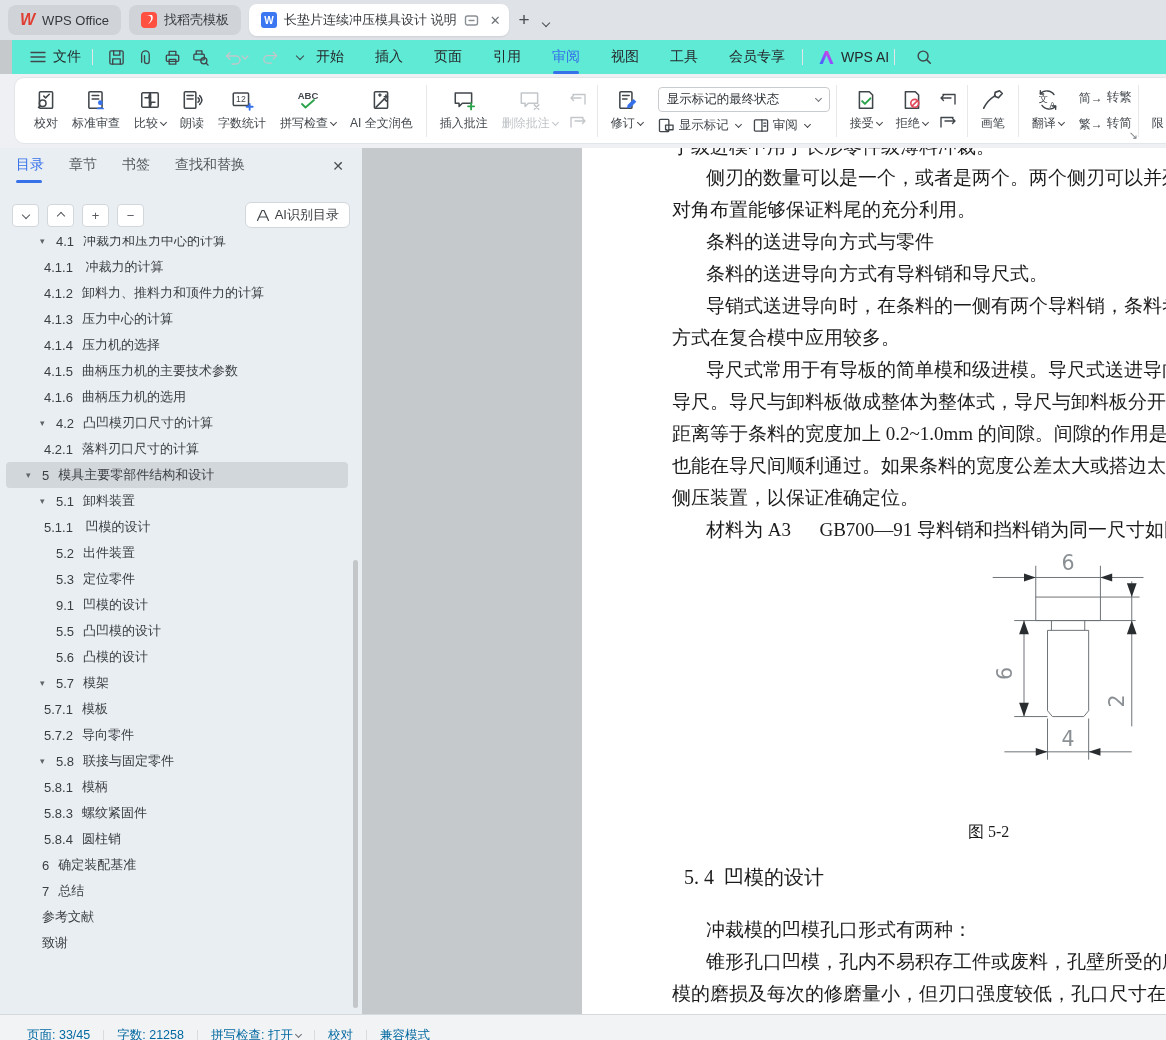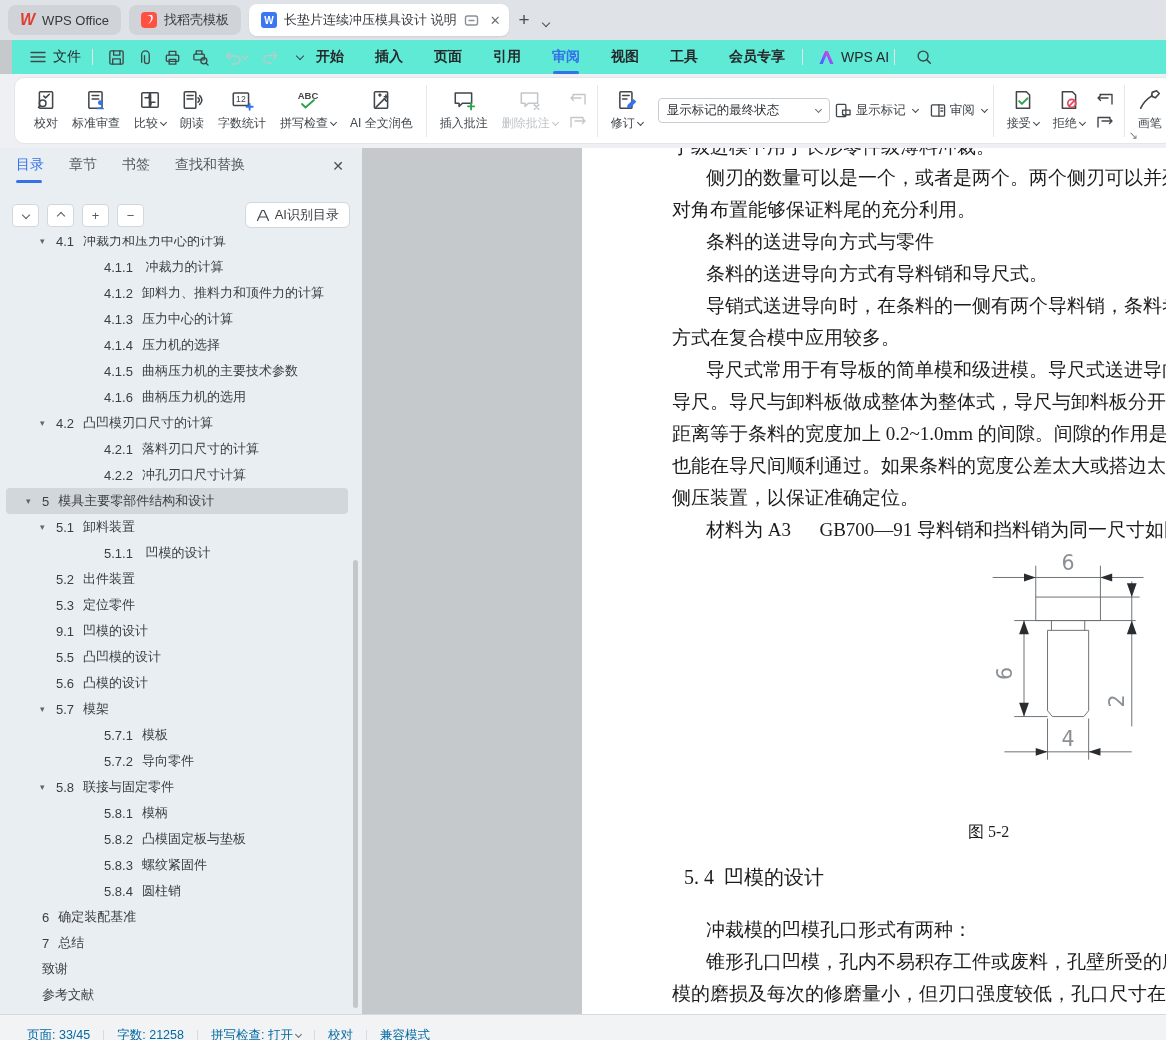--- a/index.html
+++ b/index.html
@@ -15,34 +15,34 @@
   .wdoc-ic { width:16px; height:16px; border-radius:3px; background:#3b77f0; color:#fff; font-size:10px; font-weight:bold; display:flex; align-items:center; justify-content:center; }
   .tbtn { color:#4a4e52; font-size:15px; margin-left:10px; }
   .chev { display:inline-block; width:5px; height:5px; border-right:1.3px solid currentColor; border-bottom:1.3px solid currentColor; transform:rotate(45deg); margin-left:3px; margin-top:-2px; flex:none; }
 
   
   .menubar { position:absolute; left:12px; top:40px; width:1166px; height:34px; background:#5eead4; }
   .mfile { position:absolute; left:18px; top:0; height:34px; display:flex; align-items:center; gap:7px; font-size:14px; color:#26292c; }
   .mdiv { position:absolute; top:9px; width:1px; height:16px; background:#e3e5e8; }
   .mico { position:absolute; top:5px; width:24px; height:24px; display:flex; align-items:center; justify-content:center; border-radius:4px; }
   .mtabs { position:absolute; left:304px; top:0; height:34px; display:flex; gap:31px; align-items:center; font-size:14px; color:#26292c; }
-  .mtab { position:relative; height:34px; display:flex; align-items:center; cursor:default;font-weight:bold; }
+  .mtab { position:relative; height:34px; display:flex; align-items:center; cursor:default; }
   .mtab.active { color:#3671e9; }
   .mtab.active::after { content:""; position:absolute; left:50%; transform:translateX(-50%); bottom:0; width:26px; height:3px; border-radius:2px; background:#3671e9; }
   .wpsai { position:absolute; left:806px; top:0; height:34px; display:flex; align-items:center; gap:6px; font-size:14px; color:#26292c; }
 
   
   .ribbon { position:absolute; left:0; top:74px; width:1166px; height:74px; background:#eef0f3; }
   .rcard { position:absolute; left:14px; top:3px; width:1160px; height:67px; background:#fff; border:1px solid #e3e6e9; border-radius:10px; display:flex; align-items:center; padding-left:12px; overflow:hidden; }
   .rb { display:flex; flex-direction:column; align-items:center; justify-content:center; gap:4px; height:58px; padding:0 7px; border-radius:6px; flex:none; }
   .rb .lab { font-size:12px; color:#41464b; display:flex; align-items:center; white-space:nowrap; }
   .rb.dis .lab { color:#bfc3c7; }
   .rdiv { width:1px; height:52px; background:#e6e8ea; margin:0 6px; flex:none; }
   .mini-col { display:flex; flex-direction:column; gap:8px; margin:0 4px; flex:none; }
-  .revcol { display:flex; flex-direction:row; gap:5px; margin-left:8px; flex:none; }
+  .revcol { display:flex; flex-direction:column; gap:5px; margin-left:8px; flex:none; }
   .dd { width:172px; height:25px; border:1px solid #c8ccd0; border-radius:4px; display:flex; align-items:center; padding:0 8px; font-size:12.5px; color:#2f3337; background:#fff; }
   .dd .chev { margin-left:auto; color:#6a6f74; }
   .srow { display:flex; gap:12px; align-items:center; }
   .sbtn { display:flex; align-items:center; gap:4px; font-size:12.5px; color:#41464b; }
   .hanzi-ic { font-size:12px; color:#41464b; line-height:1; }
   .expand-corner { position:absolute; right:28px; bottom:6px; font-size:11px; color:#7a7f84; }
 
   
   .main { position:absolute; left:0; top:148px; width:936px; height:866px; }
   .sidebar { position:absolute; left:0; top:0; width:362px; height:866px; background:#e9eef2; }
@@ -52,21 +52,21 @@
   .stab.active::after { content:""; position:absolute; left:0; bottom:0; width:26px; height:3px; border-radius:2px; background:#3671e9; }
   .sclose { position:absolute; right:18px; top:10px; font-size:14px; color:#4a4e52; }
   .sbtns { position:absolute; left:12px; top:56px; display:flex; gap:8px; }
   .sqbtn { width:27px; height:23px; background:#fff; border:1px solid #d3d7db; border-radius:4px; display:flex; align-items:center; justify-content:center; color:#55595d; font-size:13px; }
   .sqbtn .chev { margin:0 0 2px 0; width:6px; height:6px; }
   .chev-up { transform:rotate(-135deg) !important; margin-top:3px !important; }
   .aibtn { position:absolute; right:12px; top:54px; height:26px; border:1px solid #d3d7db; border-radius:6px; background:#fff; display:flex; align-items:center; gap:5px; padding:0 10px; font-size:13px; color:#3b3e42; }
   .toclist { position:absolute; left:0; top:88px; width:362px; height:778px; overflow:hidden; }
   .toc-inner { margin-top:-8px; }
   .toc-row { height:26px; display:flex; align-items:center; font-size:13px; color:#3b3e42; white-space:pre; }
-  .toc-row.lvl1 { padding-left:26px; } .toc-row.lvl2 { padding-left:40px; } .toc-row.lvl3 { padding-left:88px; }
+  .toc-row.lvl1 { padding-left:26px; } .toc-row.lvl2 { padding-left:40px; } .toc-row.lvl3 { padding-left:28px; }
   .toc-row.sel { background:#d2d7db; border-radius:4px; margin:0 14px 0 6px; }
   .toc-row.sel.lvl1 { padding-left:20px; }
   .tarr { width:16px; font-size:9px; color:#5f6468; flex:none; }
   .tarr.hide { visibility:hidden; }
   .tnum { margin-right:9px; }
   .sscroll { position:absolute; right:4px; top:412px; width:5px; height:448px; border-radius:3px; background:#c3c7ca; }
 
   .docarea { position:absolute; left:362px; top:0; width:804px; height:866px; background:#c6c9cc; }
   .page { position:absolute; left:220px; top:0; width:830px; height:866px; background:#fff; overflow:hidden; padding:0 0 0 90px; font-family:"Liberation Serif",serif; color:#1c1c1c; }
   .dline { line-height:32px; font-size:19px; white-space:pre; }
@@ -509,41 +509,39 @@
         <div class="toc-inner" id="toc-inner">
           <div class="toc-row lvl2"><span class="tarr">▾</span><span class="tnum">4.1</span><span class="tlbl">冲裁力和压力中心的计算</span></div>
           <div class="toc-row lvl3"><span class="tarr hide">▾</span><span class="tnum">4.1.1</span><span class="tlbl"> 冲裁力的计算</span></div>
           <div class="toc-row lvl3"><span class="tarr hide">▾</span><span class="tnum">4.1.2</span><span class="tlbl">卸料力、推料力和顶件力的计算</span></div>
           <div class="toc-row lvl3"><span class="tarr hide">▾</span><span class="tnum">4.1.3</span><span class="tlbl">压力中心的计算</span></div>
           <div class="toc-row lvl3"><span class="tarr hide">▾</span><span class="tnum">4.1.4</span><span class="tlbl">压力机的选择</span></div>
           <div class="toc-row lvl3"><span class="tarr hide">▾</span><span class="tnum">4.1.5</span><span class="tlbl">曲柄压力机的主要技术参数</span></div>
           <div class="toc-row lvl3"><span class="tarr hide">▾</span><span class="tnum">4.1.6</span><span class="tlbl">曲柄压力机的选用</span></div>
           <div class="toc-row lvl2"><span class="tarr">▾</span><span class="tnum">4.2</span><span class="tlbl">凸凹模刃口尺寸的计算</span></div>
           <div class="toc-row lvl3"><span class="tarr hide">▾</span><span class="tnum">4.2.1</span><span class="tlbl">落料刃口尺寸的计算</span></div>
-          <div class="toc-row lvl3"><span class="tarr hide">▾</span><span class="tnum">4.2.2</span><span class="tlbl">冲孔刃口尺寸计算</span></div>
           <div class="toc-row lvl1 sel"><span class="tarr">▾</span><span class="tnum">5</span><span class="tlbl">模具主要零部件结构和设计</span></div>
           <div class="toc-row lvl2"><span class="tarr">▾</span><span class="tnum">5.1</span><span class="tlbl">卸料装置</span></div>
           <div class="toc-row lvl3"><span class="tarr hide">▾</span><span class="tnum">5.1.1</span><span class="tlbl"> 凹模的设计</span></div>
           <div class="toc-row lvl2"><span class="tarr hide">▾</span><span class="tnum">5.2</span><span class="tlbl">出件装置</span></div>
           <div class="toc-row lvl2"><span class="tarr hide">▾</span><span class="tnum">5.3</span><span class="tlbl">定位零件</span></div>
           <div class="toc-row lvl2"><span class="tarr hide">▾</span><span class="tnum">9.1</span><span class="tlbl">凹模的设计</span></div>
           <div class="toc-row lvl2"><span class="tarr hide">▾</span><span class="tnum">5.5</span><span class="tlbl">凸凹模的设计</span></div>
           <div class="toc-row lvl2"><span class="tarr hide">▾</span><span class="tnum">5.6</span><span class="tlbl">凸模的设计</span></div>
           <div class="toc-row lvl2"><span class="tarr">▾</span><span class="tnum">5.7</span><span class="tlbl">模架</span></div>
           <div class="toc-row lvl3"><span class="tarr hide">▾</span><span class="tnum">5.7.1</span><span class="tlbl">模板</span></div>
           <div class="toc-row lvl3"><span class="tarr hide">▾</span><span class="tnum">5.7.2</span><span class="tlbl">导向零件</span></div>
           <div class="toc-row lvl2"><span class="tarr">▾</span><span class="tnum">5.8</span><span class="tlbl">联接与固定零件</span></div>
           <div class="toc-row lvl3"><span class="tarr hide">▾</span><span class="tnum">5.8.1</span><span class="tlbl">模柄</span></div>
-          <div class="toc-row lvl3"><span class="tarr hide">▾</span><span class="tnum">5.8.2</span><span class="tlbl">凸模固定板与垫板</span></div>
           <div class="toc-row lvl3"><span class="tarr hide">▾</span><span class="tnum">5.8.3</span><span class="tlbl">螺纹紧固件</span></div>
           <div class="toc-row lvl3"><span class="tarr hide">▾</span><span class="tnum">5.8.4</span><span class="tlbl">圆柱销</span></div>
           <div class="toc-row lvl1"><span class="tarr hide">▾</span><span class="tnum">6</span><span class="tlbl">确定装配基准</span></div>
           <div class="toc-row lvl1"><span class="tarr hide">▾</span><span class="tnum">7</span><span class="tlbl">总结</span></div>
+          <div class="toc-row lvl1"><span class="tarr hide">▾</span><span class="tlbl">参考文献</span></div>
           <div class="toc-row lvl1"><span class="tarr hide">▾</span><span class="tlbl">致谢</span></div>
-          <div class="toc-row lvl1"><span class="tarr hide">▾</span><span class="tlbl">参考文献</span></div>
         </div>
       </div>
     <div class="sscroll"></div>
   </div>
 
   <div class="docarea">
     <div class="page">
       <div id="doc-top">
           <div class="dclip">
             <div class="dline">于级进模中用于长形零件级薄料冲裁。</div>

